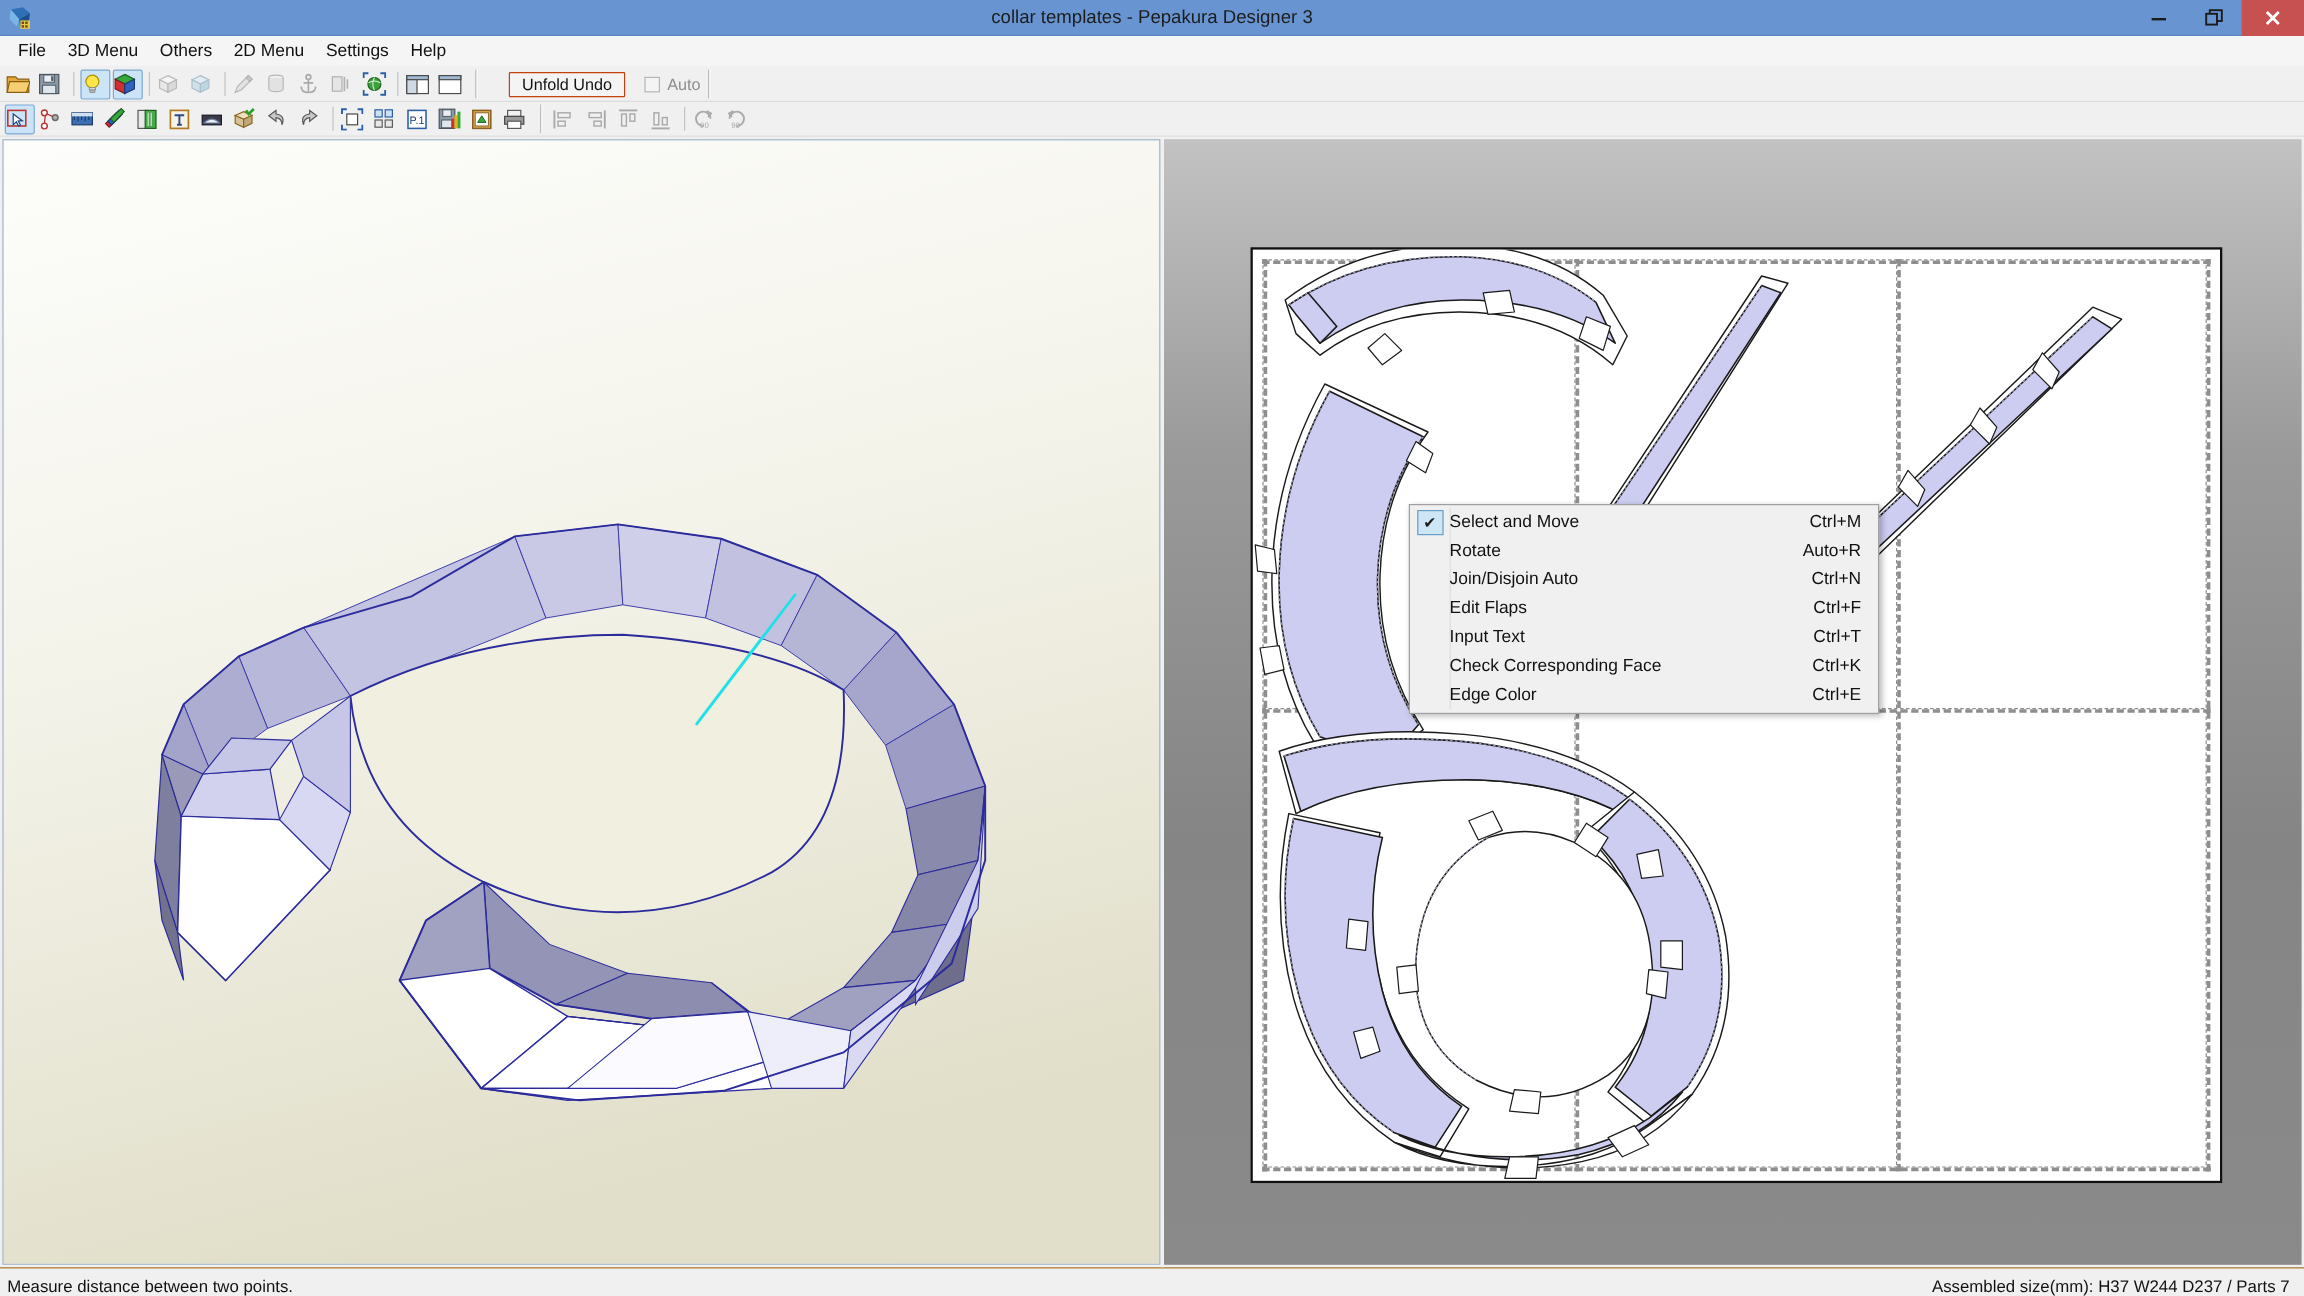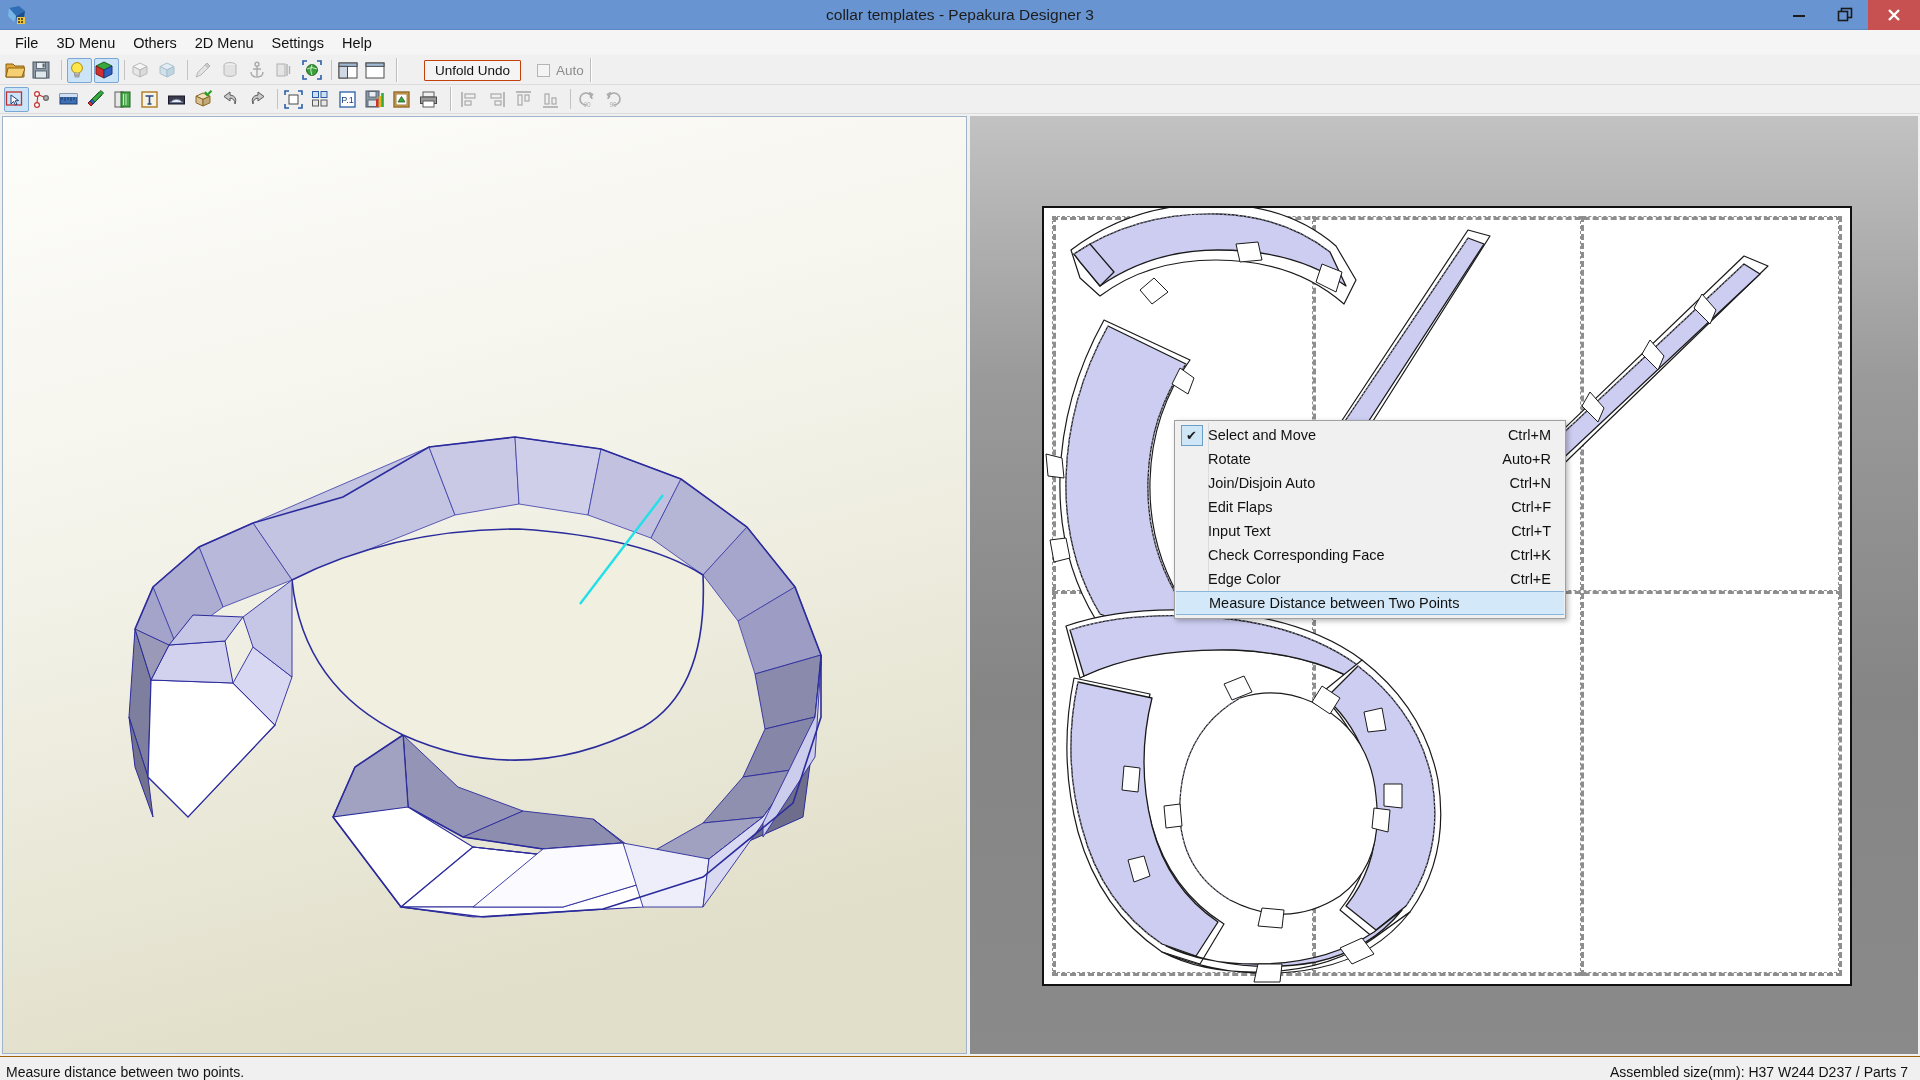--- a/index.html
+++ b/index.html
@@ -743,25 +743,20 @@
         <div class="ctx-label">Check Corresponding Face</div>
         <div class="ctx-accel">Ctrl+K</div>
       </div>
 
       <div class="ctx-item">
         <div class="gutter"></div>
         <div class="ctx-label">Edge Color</div>
         <div class="ctx-accel">Ctrl+E</div>
       </div>
 
-      <div class="ctx-item highlight">
-        <div class="gutter"></div>
-        <div class="ctx-label">Measure Distance between Two Points</div>
-        <div class="ctx-accel"></div>
-      </div>
     </div>
 
   </div>
 
   <div class="statusbar">
     <div class="status-left">Measure distance between two points.</div>
     <div class="status-right">Assembled size(mm): H37 W244 D237 / Parts 7</div>
   </div>
 
 </div>

